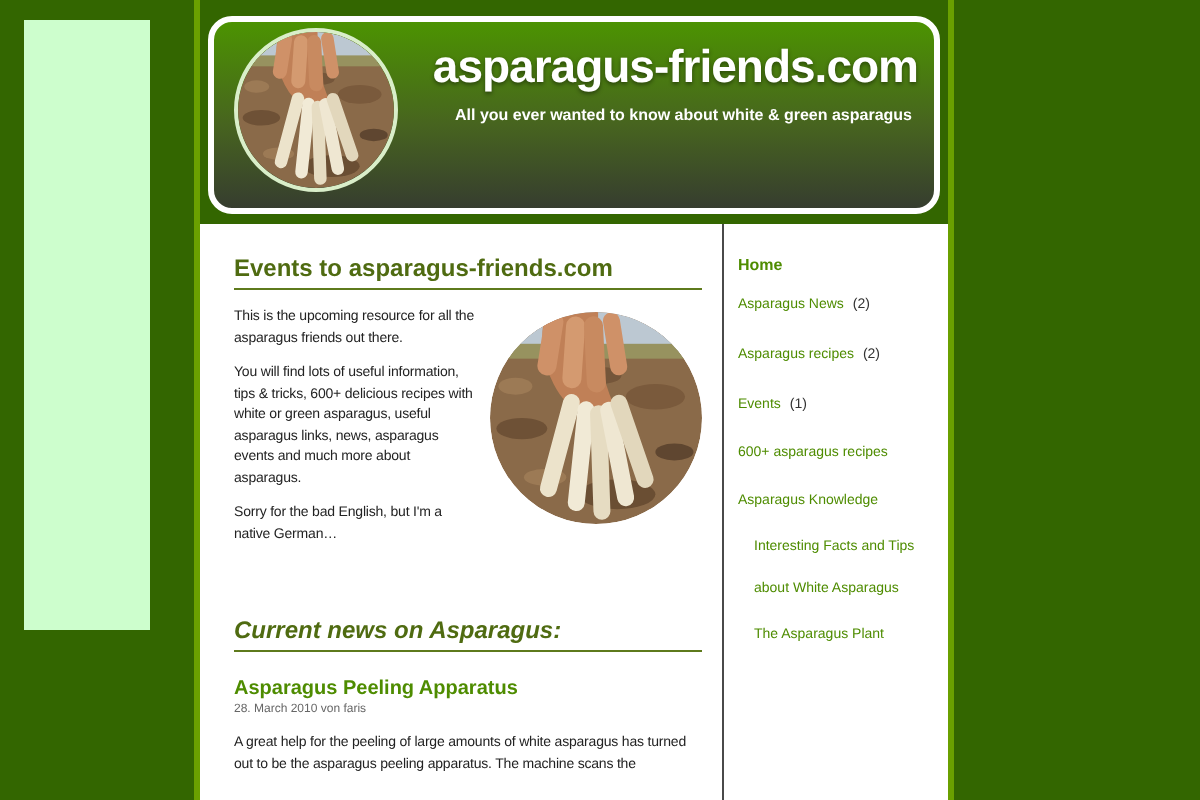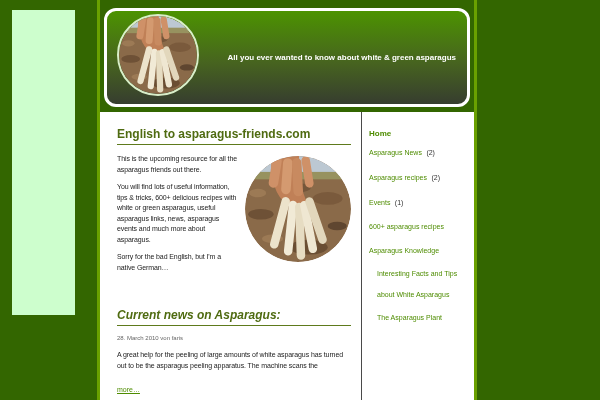--- a/index.html
+++ b/index.html
@@ -95,44 +95,46 @@
 
     <div class="header-area">
       <div class="header-box">
         <div class="header-photo">
           <svg class="photo" viewBox="0 0 100 100">
             <g clip-path="url(#photo-clip)">
                 <use href="#photo-scene"></use>
               </g>
           </svg>
         </div>
+        <div class="site-title">asparagus-friends.com</div>
         <div class="tagline">All you ever wanted to know about white &amp; green asparagus</div>
       </div>
     </div>
 
     <div class="content">
 
       <div class="main-col">
-        <h1>English to asparagus-friends.com</h1>
+        <h1>Events to asparagus-friends.com</h1>
 
         <div class="intro">
           <div class="content-photo">
             <svg class="photo" viewBox="0 0 100 100">
               <g clip-path="url(#photo-clip)">
                   <use href="#photo-scene"></use>
                 </g>
             </svg>
           </div>
           <p>This is the upcoming resource for all the asparagus friends out there.</p>
           <p>You will find lots of useful information, tips &amp; tricks, 600+ delicious recipes with white or green asparagus, useful asparagus links, news, asparagus events and much more about asparagus.</p>
           <p>Sorry for the bad English, but I'm a native German…</p>
         </div>
 
         <h2>Current news on Asparagus:</h2>
 
+        <div class="article-title">Asparagus Peeling Apparatus</div>
         <div class="date">28. March 2010 von faris</div>
         <p class="excerpt">A great help for the peeling of large amounts of white asparagus has turned out to be the asparagus peeling apparatus. The machine scans the</p>
         <a class="more-link">more…</a>
 
         
 
         
       </div>
 
       <div class="sidebar">

